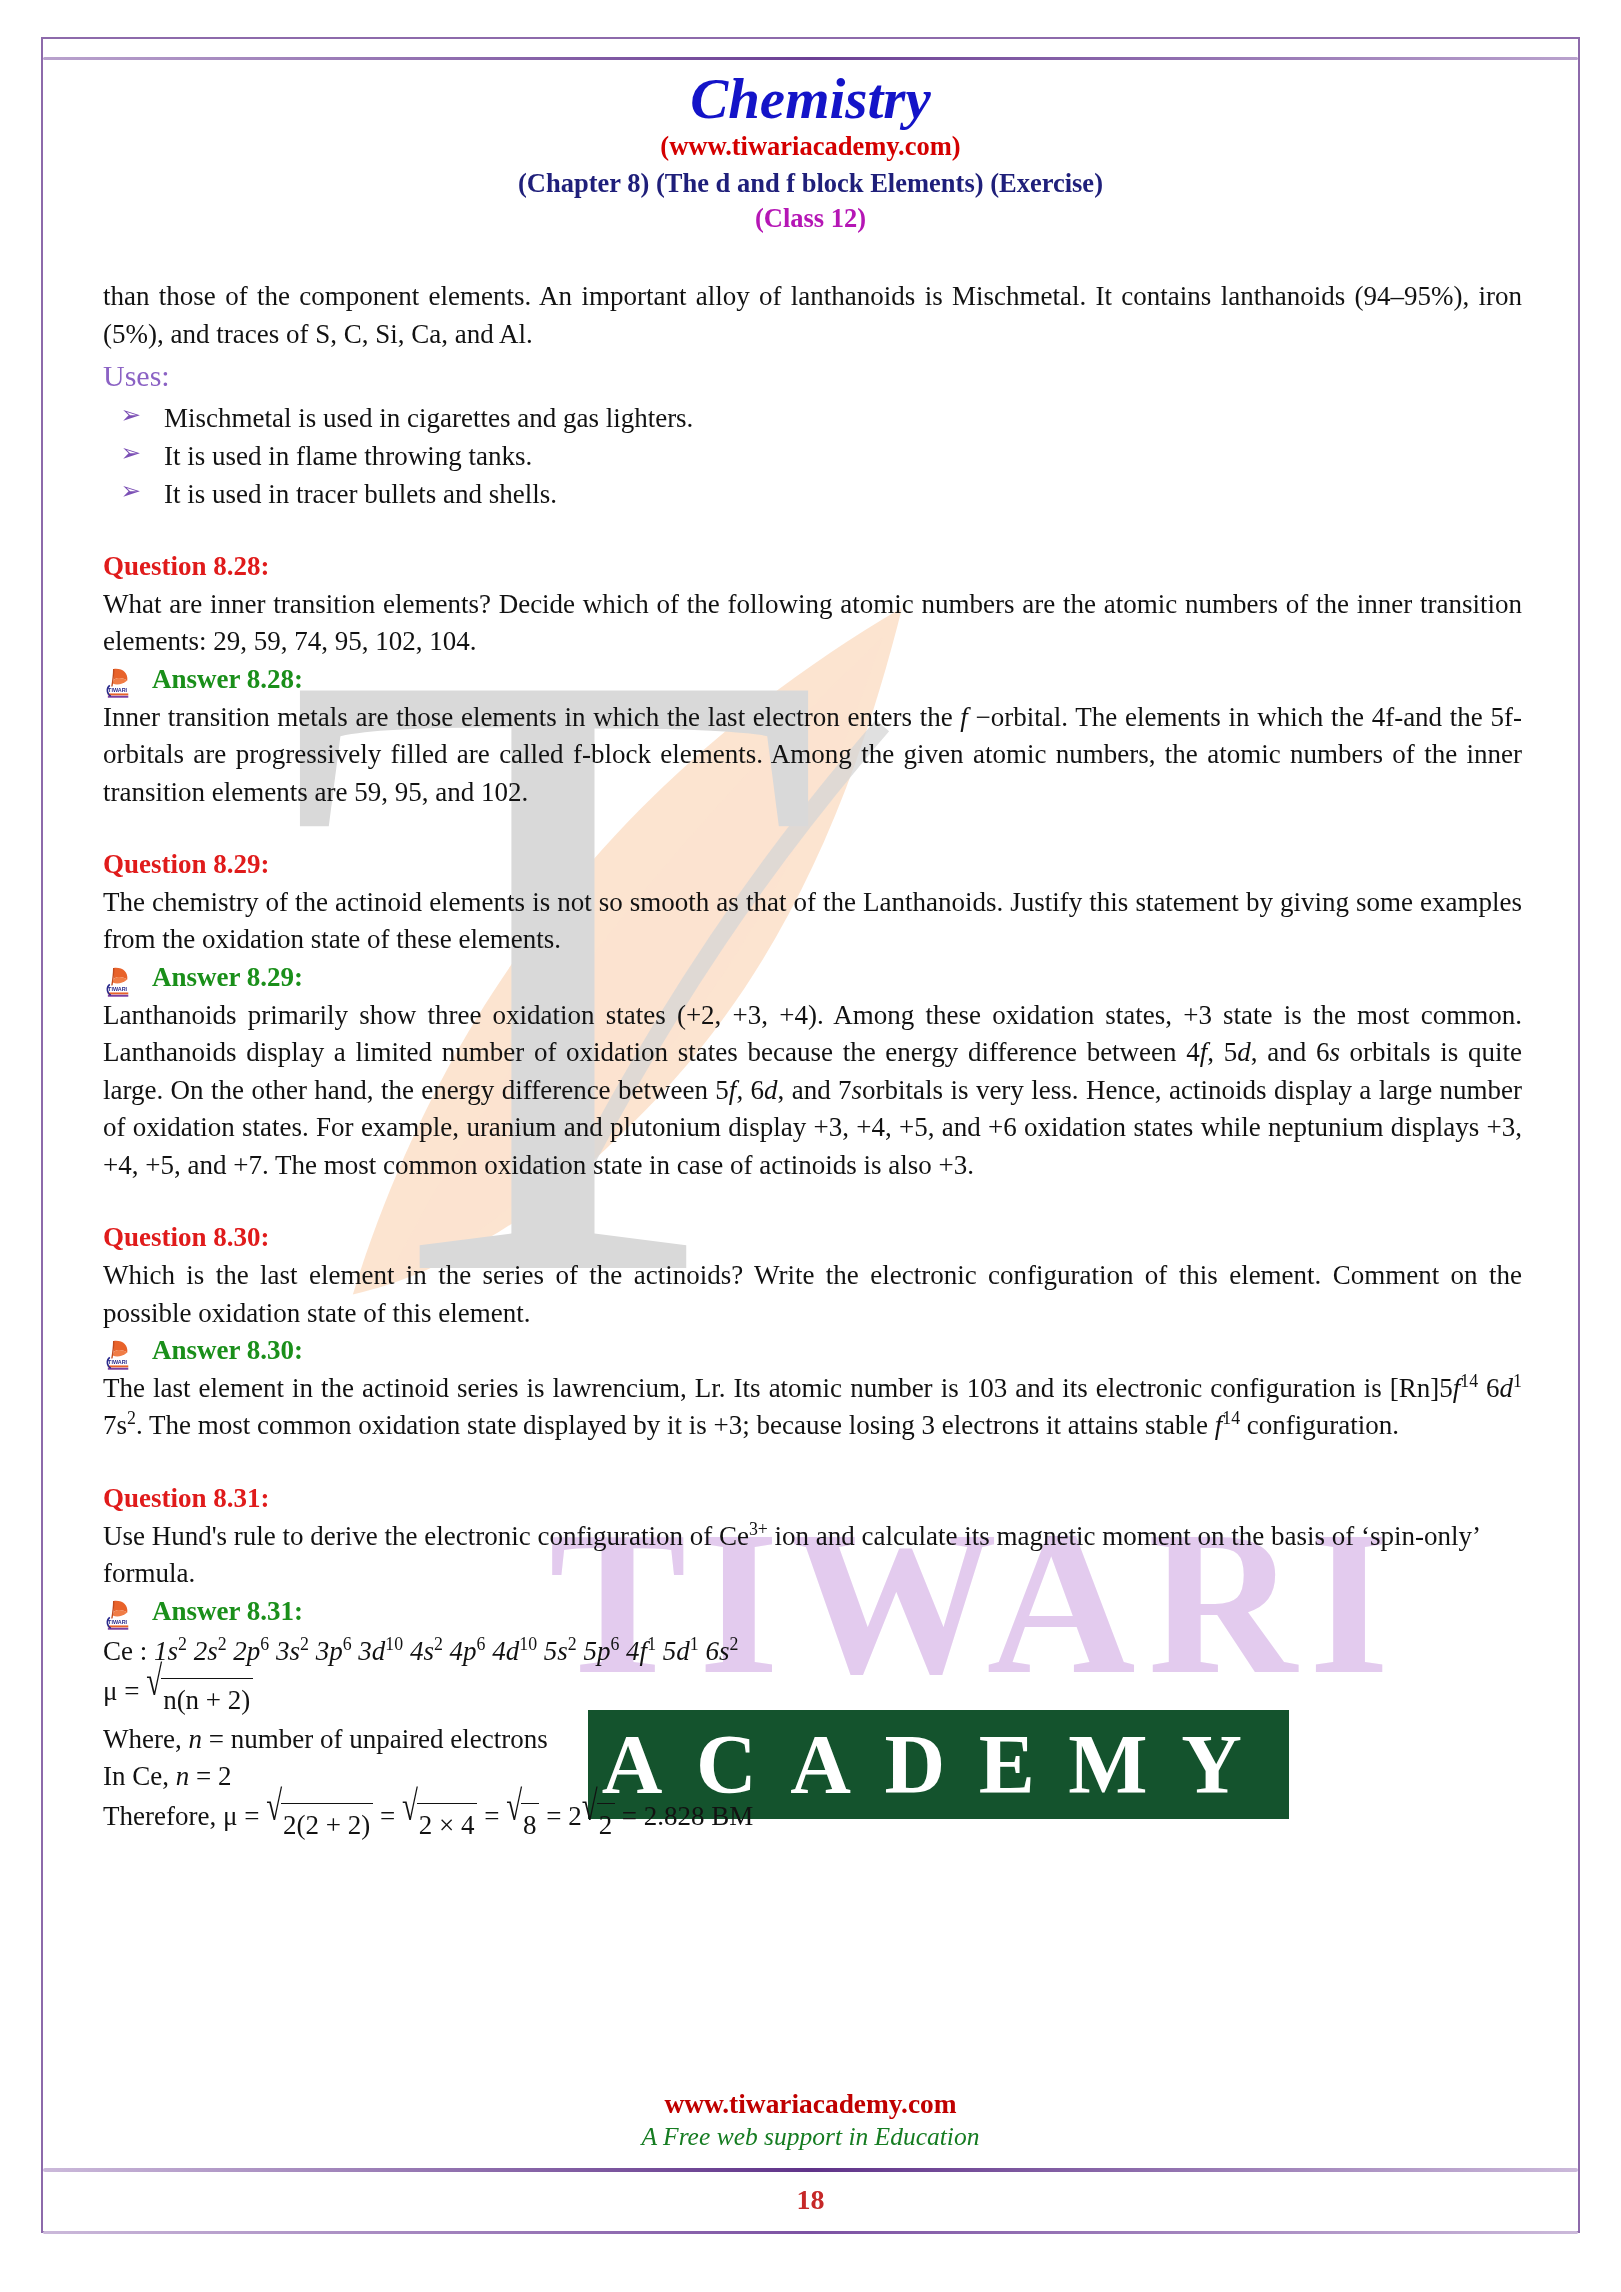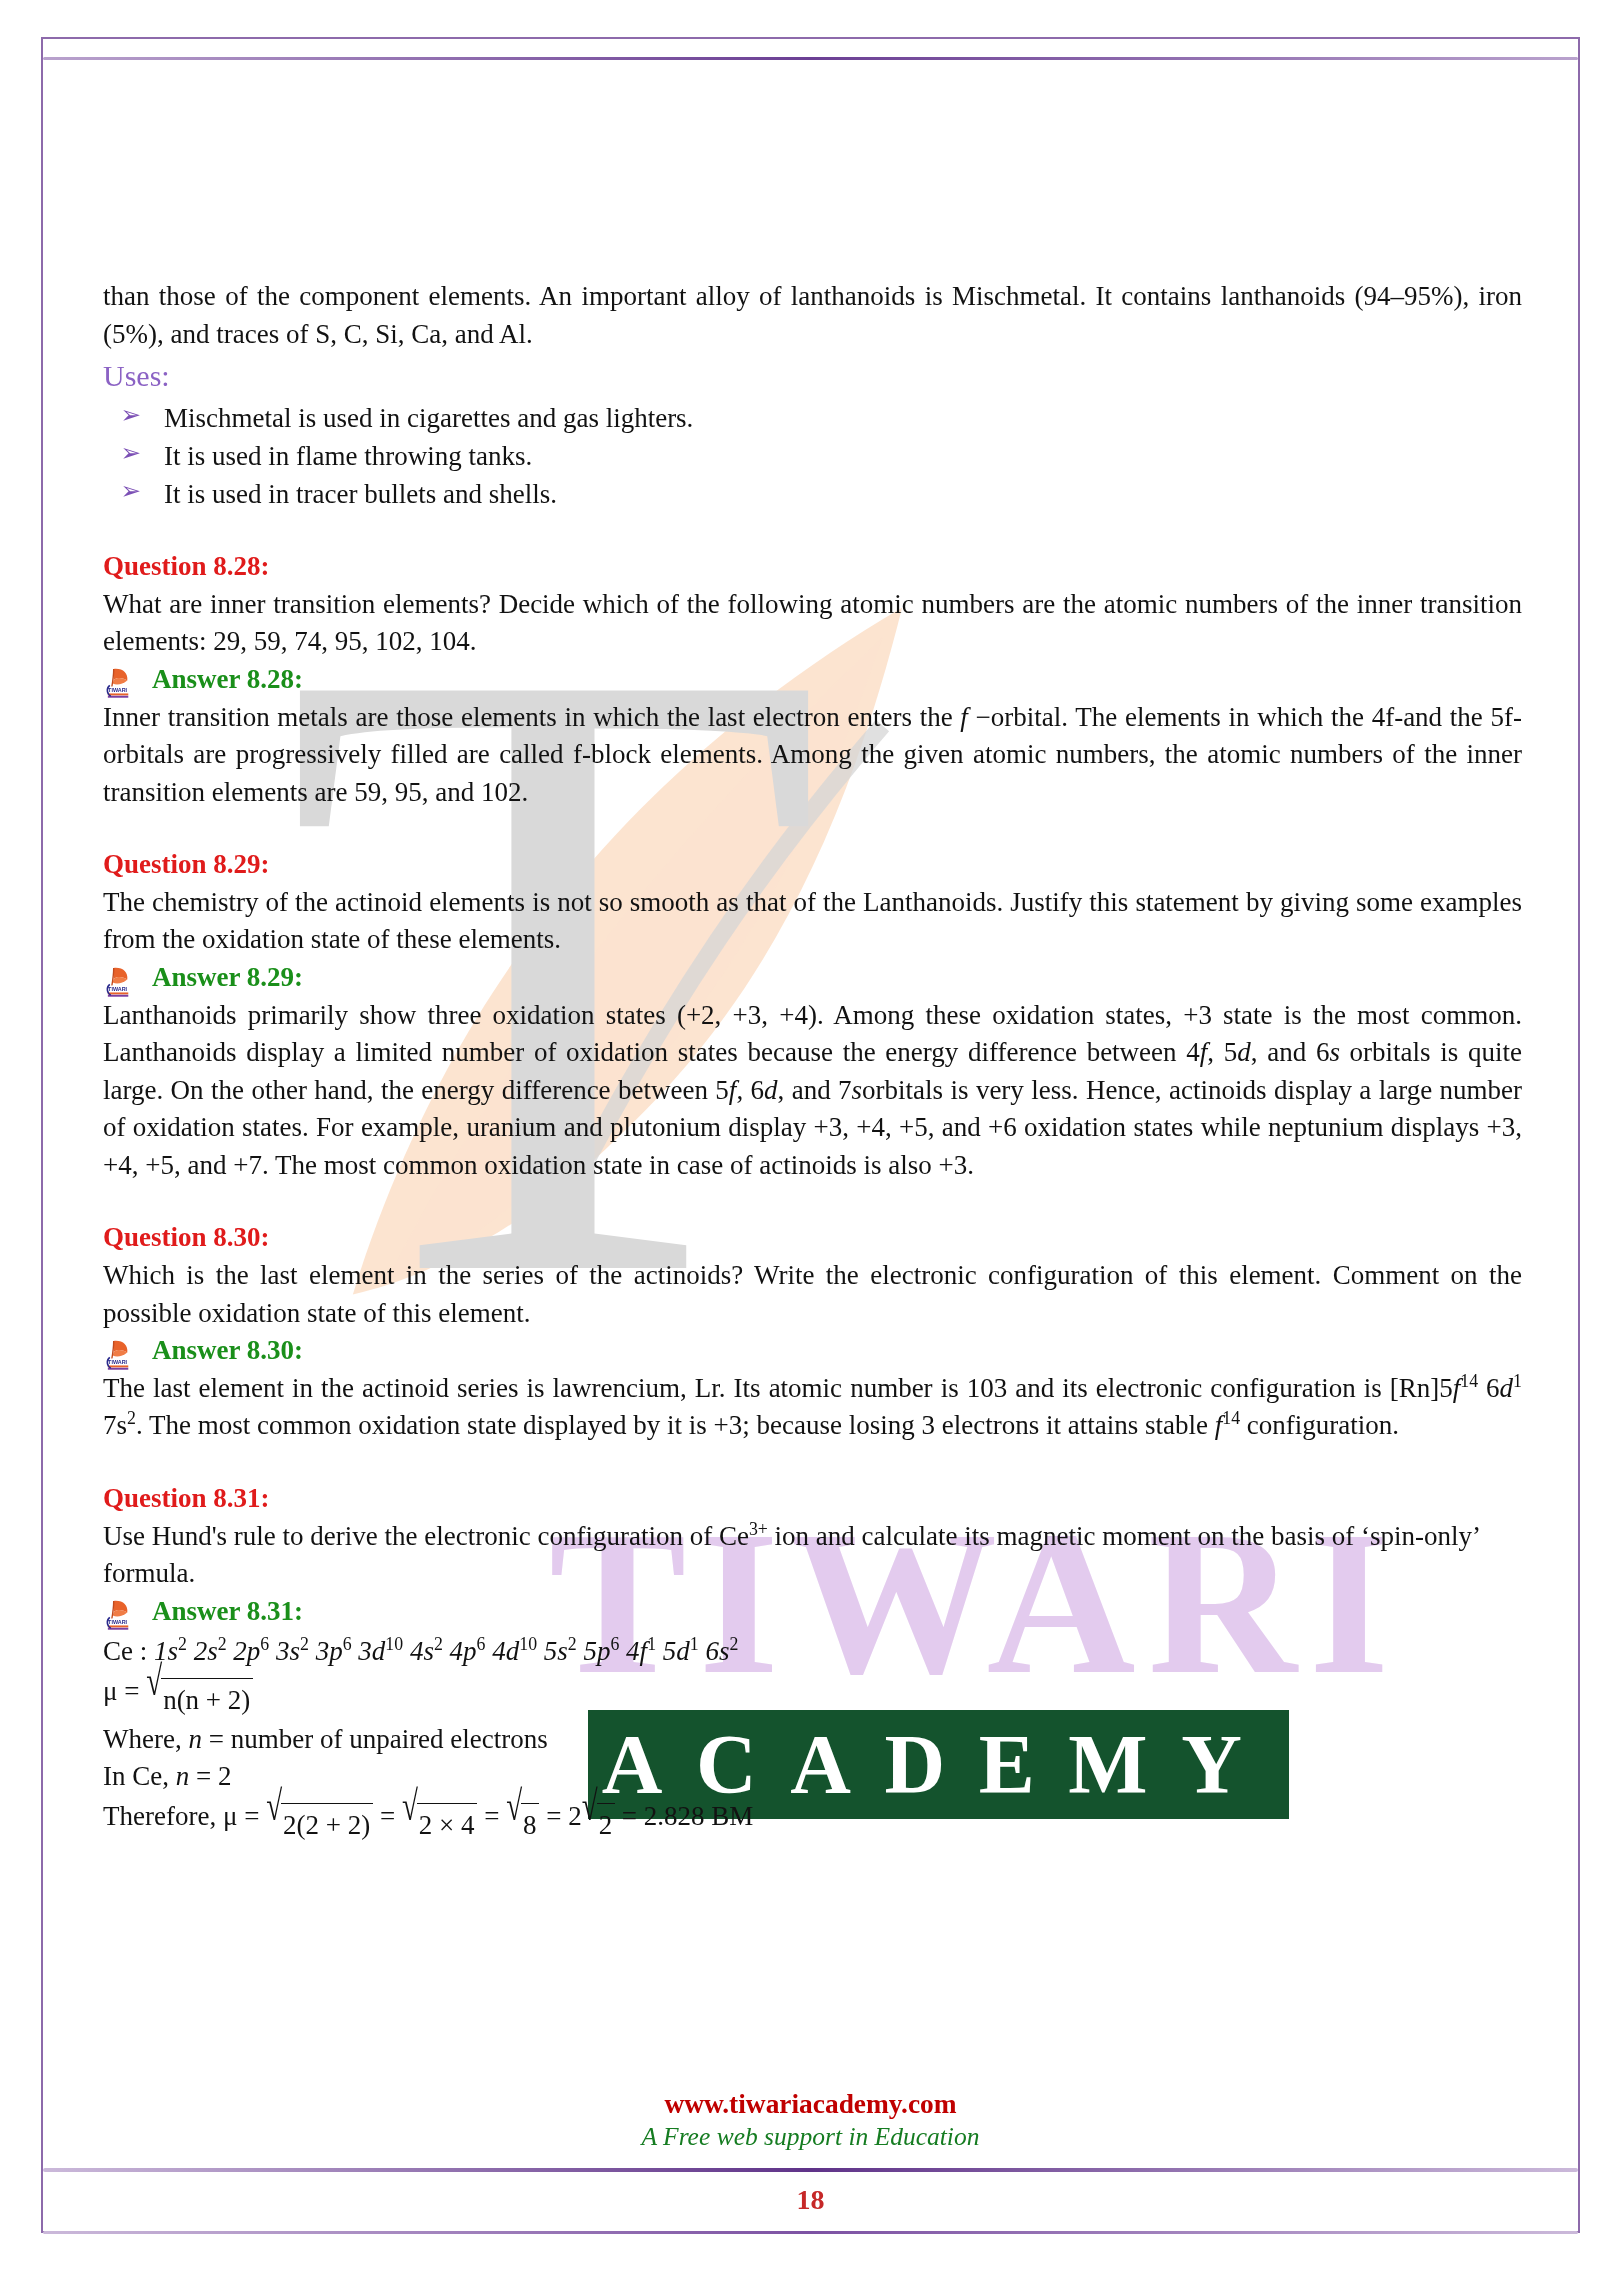--- a/index.html
+++ b/index.html
@@ -298,20 +298,26 @@
       <path d="M300 620 C380 470 470 330 600 180" stroke="#d5d5d5" stroke-width="18" fill="none" opacity="0.75"></path>
     </svg>
     <div class="wm-logo-c">T</div>
     <div class="wm-text wm-tiwari">TIWARI</div>
     <div class="wm-text wm-academy">ACADEMY</div>
   </div>
 
   <div class="page-border"></div>
   <div class="rule-top"></div>
 
+  <div class="hdr">
+    <div class="hdr-title">Chemistry</div>
+    <div class="hdr-site">(www.tiwariacademy.com)</div>
+    <div class="hdr-chapter">(Chapter 8) (The d and f block Elements) (Exercise)</div>
+    <div class="hdr-class">(Class 12)</div>
+  </div>
 
   <div class="content">
 
     <p class="para">than those of the component elements. An important alloy of lanthanoids is Mischmetal. It contains lanthanoids (94–95%), iron (5%), and traces of S, C, Si, Ca, and Al.</p>
 
     <div class="label-uses">Uses:</div>
     <ul class="bullets">
       <li>
         <span class="arrow">➢</span>
         <span>Mischmetal is used in cigarettes and gas lighters.</span>

